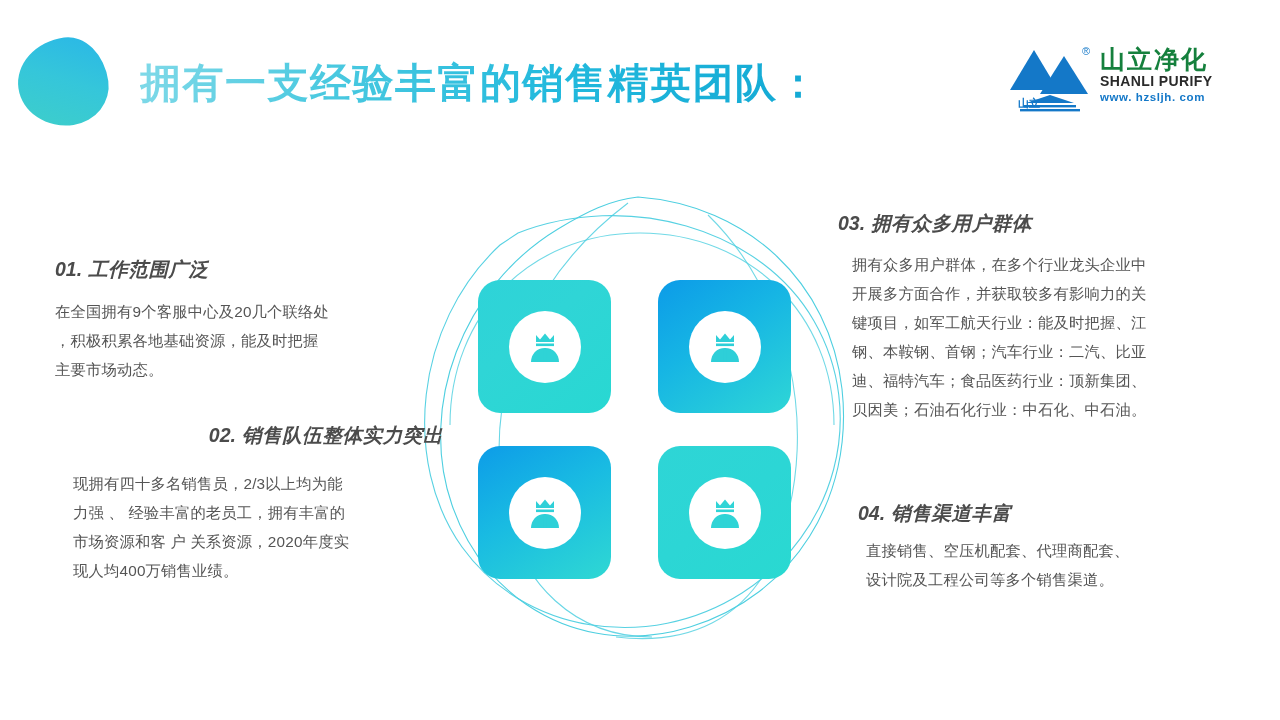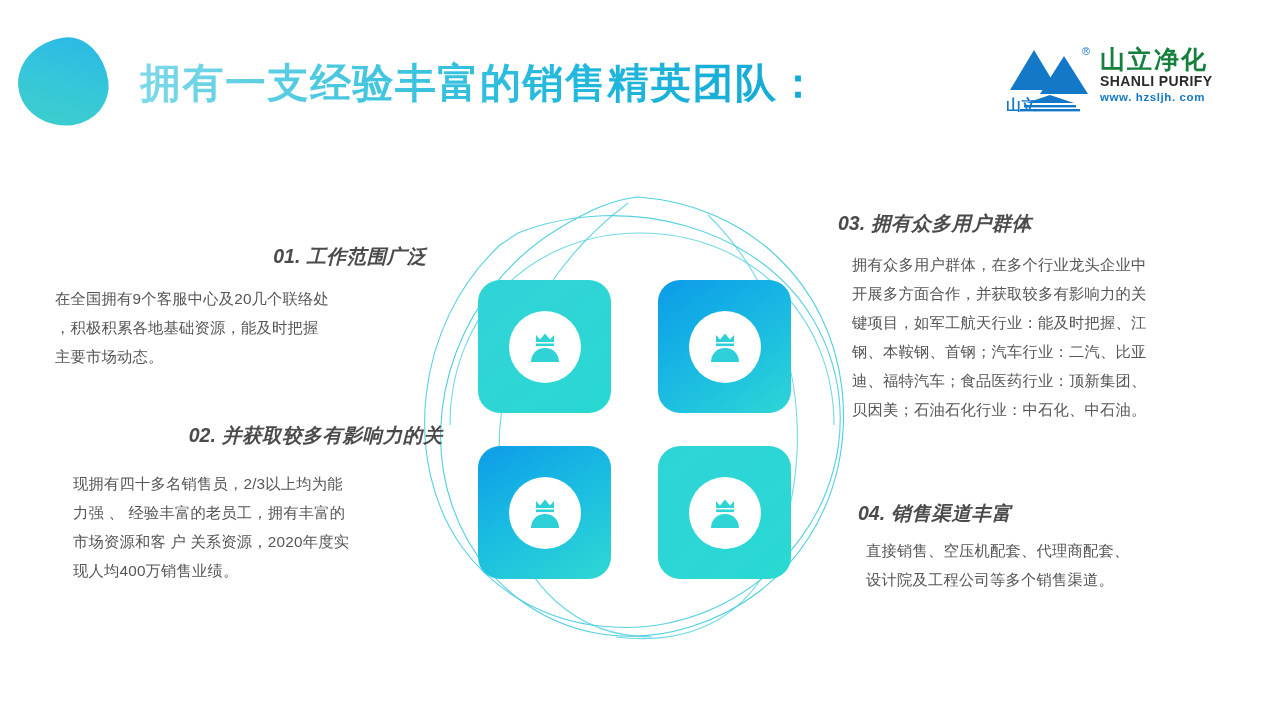--- a/index.html
+++ b/index.html
@@ -64,23 +64,23 @@
   }
   #logo-reg {
     position: absolute;
     left: 78px;
     top: 1px;
     font-size: 11px;
     color: #1478c8;
   }
   #logo-mark-sub {
     position: absolute;
-    left: 2px;
+    left: 14px;
     top: 52px;
-    font-size: 15px;
+    font-size: 11px;
     font-weight: bold;
     color: #1478c8;
     letter-spacing: 0px;
     font-family: Liberation Mono, monospace;
   }
   #logo-text {
     position: absolute;
     left: 96px;
     top: 2px;
     width: 125px;
@@ -179,21 +179,21 @@
   .block-heading .num { letter-spacing: 0px; }
   .block-body {
     font-size: 15.3px;
     color: #555555;
     line-height: 29px;
     letter-spacing: 0.2px;
   }
   .block-body p { margin: 0; white-space: nowrap; }
 
   #block-01 { left: 55px; top: 243px; width: 390px; }
-  #block-01 .block-heading { text-align: right; padding-right: 18px; }
+  #block-01 .block-heading { padding-right: 18px; margin-top: 13px; }
   #block-01 .block-body { margin-top: 14px; text-align: left; }
 
   #block-02 { left: 55px; top: 422px; width: 390px; }
   #block-02 .block-heading { text-align: right; padding-right: 2px; }
   #block-02 .block-body { margin-top: 20px; text-align: left; padding-left: 18px; }
 
   #block-03 { left: 838px; top: 210px; width: 400px; }
   #block-03 .block-heading { text-align: left; }
   #block-03 .block-body { margin-top: 13px; padding-left: 14px; }
 
@@ -306,21 +306,21 @@
   <div class="block-body">
     <p>在全国拥有9个客服中心及20几个联络处</p>
     <p>，积极积累各地基础资源，能及时把握</p>
     <p>主要市场动态。</p>
   </div>
 </div>
 
 <div class="block" id="block-02">
   <div class="block-heading">
     <span class="num">02.</span>
-    <span>并获取较多有影响力的关</span>
+    <span>销售队伍整体实力突出</span>
   </div>
   <div class="block-body">
     <p>现拥有四十多名销售员，2/3以上均为能</p>
     <p>力强 、 经验丰富的老员工，拥有丰富的</p>
     <p>市场资源和客 户 关系资源，2020年度实</p>
     <p>现人均400万销售业绩。</p>
   </div>
 </div>
 
 <div class="block" id="block-03">

